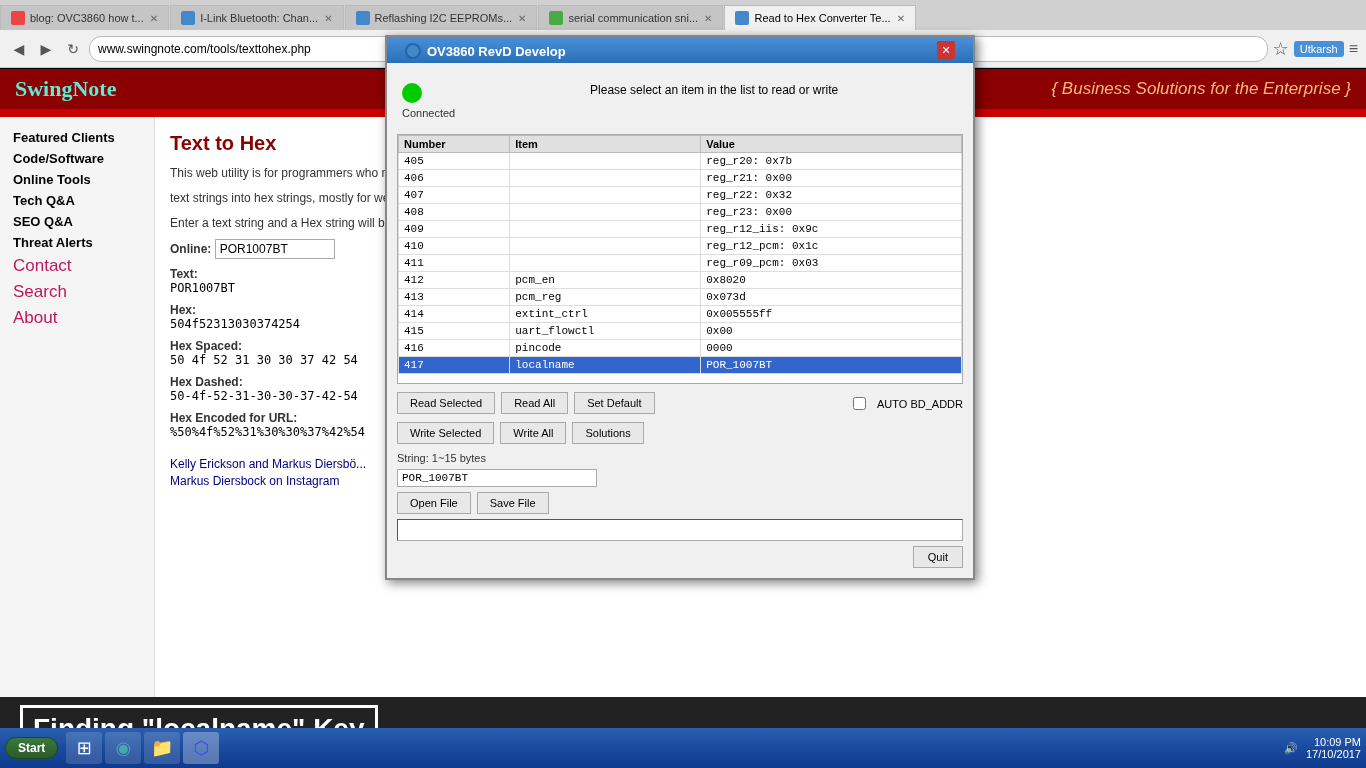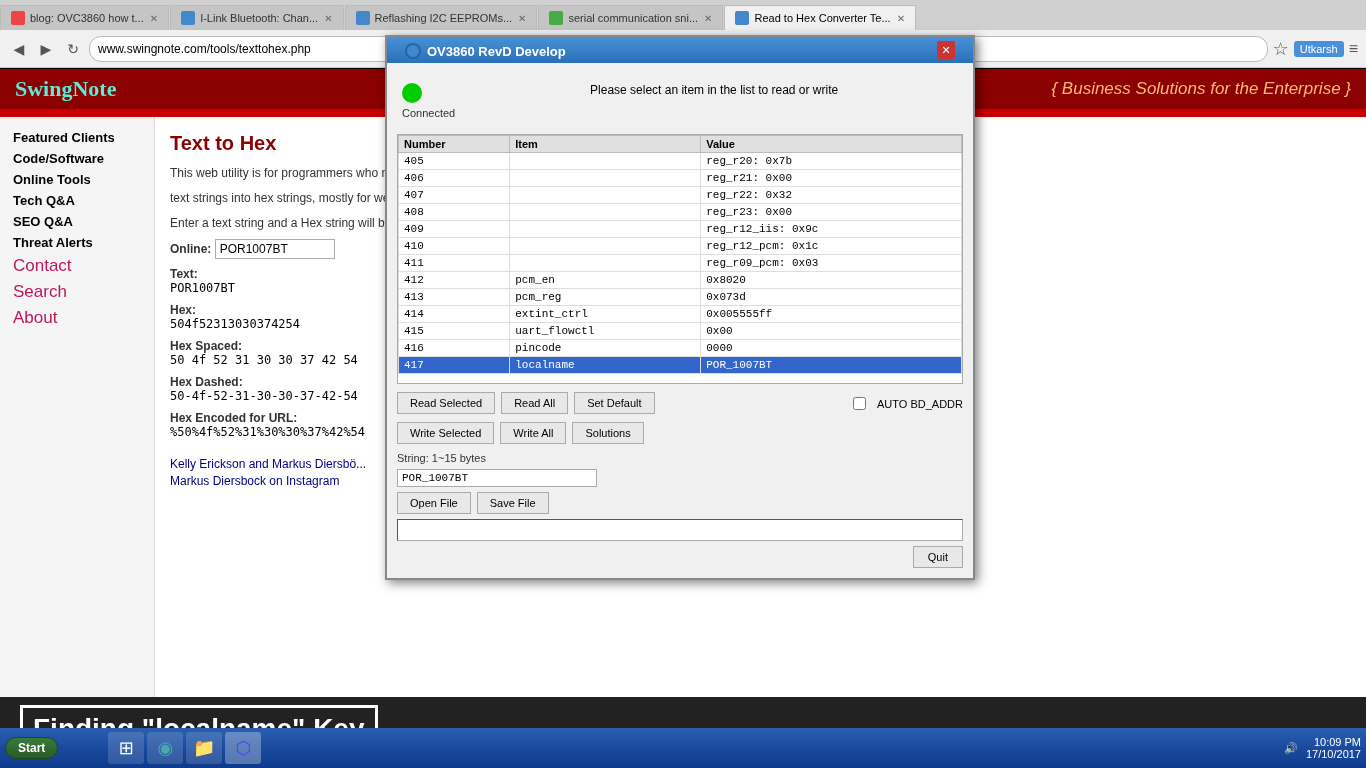--- a/index.html
+++ b/index.html
@@ -49,21 +49,21 @@
 
     
     .footer-links { padding: 10px 15px; }
     .footer-link { color: #000080; font-size: 12px; display: block; margin-bottom: 3px; text-decoration: none; }
 
     
     .bottom-banner { background: #222; padding: 8px 20px; }
     .banner-text { color: white; font-size: 28px; font-weight: bold; font-family: Arial, sans-serif; border: 3px solid white; display: inline-block; padding: 5px 10px; }
 
     
-    .taskbar { height: 40px; background: linear-gradient(to bottom, #2a5fb0 0%, #1a4a9e 50%, #0e3a8c 100%); display: flex; align-items: center; padding: 0 5px; position: absolute; bottom: 0; left: 0; right: 0; gap: 42px; }
+    .taskbar { height: 40px; background: linear-gradient(to bottom, #2a5fb0 0%, #1a4a9e 50%, #0e3a8c 100%); display: flex; align-items: center; padding: 0 5px; position: absolute; bottom: 0; left: 0; right: 0; }
     .start-btn { background: linear-gradient(to bottom, #3a7a3a, #2a5a2a); border-radius: 12px; color: white; font-size: 12px; font-weight: bold; padding: 3px 12px; margin-right: 8px; border: 1px solid #1a4a1a; }
     .taskbar-apps { display: flex; gap: 3px; }
     .taskbar-app { width: 36px; height: 32px; background: rgba(255,255,255,0.15); border-radius: 3px; display: flex; align-items: center; justify-content: center; }
     .taskbar-right { margin-left: auto; display: flex; align-items: center; gap: 8px; color: white; font-size: 11px; }
     .time-display { text-align: right; }
     .modal { position: absolute; top: 35px; left: 385px; width: 590px; background: #f0f0f0; border: 2px solid #888; box-shadow: 3px 3px 10px rgba(0,0,0,0.5); z-index: 200; }
     .modal-titlebar { background: linear-gradient(to bottom, #4a90d9, #2a70b9); color: white; padding: 4px 18px; display: flex; align-items: flex-end; font-size: 13px; font-weight: bold; }
     .modal-title-icon { width: 16px; height: 16px; background: #4488cc; border-radius: 50%; margin-right: 6px; border: 2px solid #2266aa; }
     .modal-close-btn { margin-left: auto; background: #cc3333; color: white; border: none; width: 18px; height: 18px; font-size: 11px; cursor: pointer; border-radius: 2px; }
     .modal-body { padding: 10px; }

